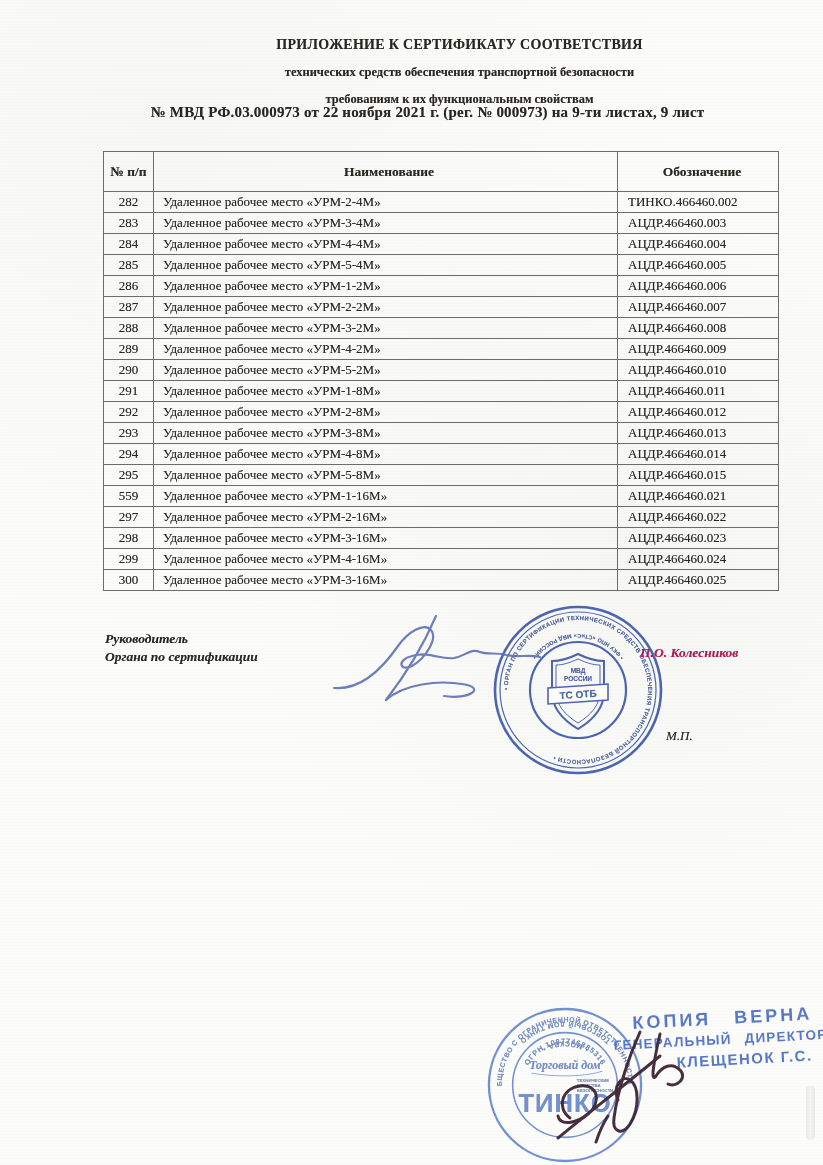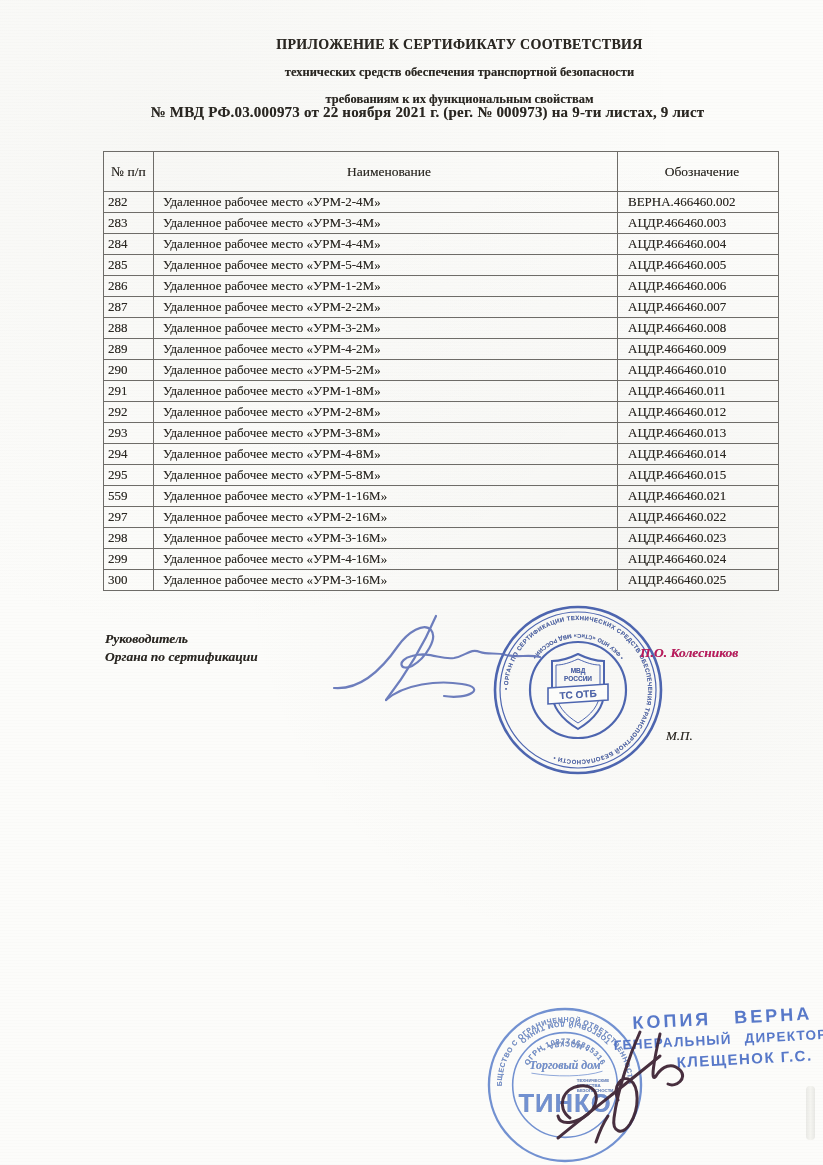--- a/index.html
+++ b/index.html
@@ -23,24 +23,24 @@
   .title-line1 { font-size:14px; font-weight:bold; letter-spacing:.3px; }
   .title-line2, .title-line3 { font-size:12.5px; font-weight:bold; margin-top:12px; }
   .cert-number { position:absolute; top:104px; left:16px; width:100%; text-align:center;
                  font-size:15px; font-weight:bold; letter-spacing:.2px; }
 
   
   table.items { position:absolute; left:103px; top:151px; width:645px;
                 border-collapse:collapse; table-layout:fixed; }
   table.items th, table.items td { border:1px solid #6e6c68; }
   table.items { border:1.5px solid #55534f; }
-  table.items thead th { height:39px; font-size:13.5px; font-weight:normal;
+  table.items thead th { height:39px; font-size:13.5px; font-weight:bold;
                          text-align:center; vertical-align:middle; line-height:1.3; padding:0 2px; }
   table.items tbody td { height:19px; font-size:13px; vertical-align:middle; padding:0 4px 1px; }
-  .col-num { width:45px; }
+  .col-num { width:45px; text-align:center; }
   .col-name { width:452px; text-align:left; padding-left:9px !important; }
   .col-designation { width:148px; text-align:left; padding-left:10px !important; }
 
   
   .role-block { position:absolute; left:105px; top:630px; font-weight:bold; font-style:italic;
                 font-size:13.5px; line-height:18px; }
   .signer-name { position:absolute; left:640px; top:645px; font-weight:bold; font-style:italic;
                  font-size:13.5px; color:#be185d; }
   .seal-mark { position:absolute; left:666px; top:704px; font-style:italic; font-size:13px;margin-top:24px; }
 
@@ -79,21 +79,21 @@
       <tr>
         <th class="col-num">№ п/п</th>
         <th class="col-name" style="text-align:center;">Наименование</th>
         <th class="col-designation" style="text-align:center;">Обозначение</th>
       </tr>
     </thead>
     <tbody>
         <tr>
           <td class="col-num">282</td>
           <td class="col-name">Удаленное рабочее место «УРМ-2-4М»</td>
-          <td class="col-designation">ВЕРНА.466460.002</td>
+          <td class="col-designation">ТИНКО.466460.002</td>
         </tr>
         <tr>
           <td class="col-num">283</td>
           <td class="col-name">Удаленное рабочее место «УРМ-3-4М»</td>
           <td class="col-designation">АЦДР.466460.003</td>
         </tr>
         <tr>
           <td class="col-num">284</td>
           <td class="col-name">Удаленное рабочее место «УРМ-4-4М»</td>
           <td class="col-designation">АЦДР.466460.004</td>

